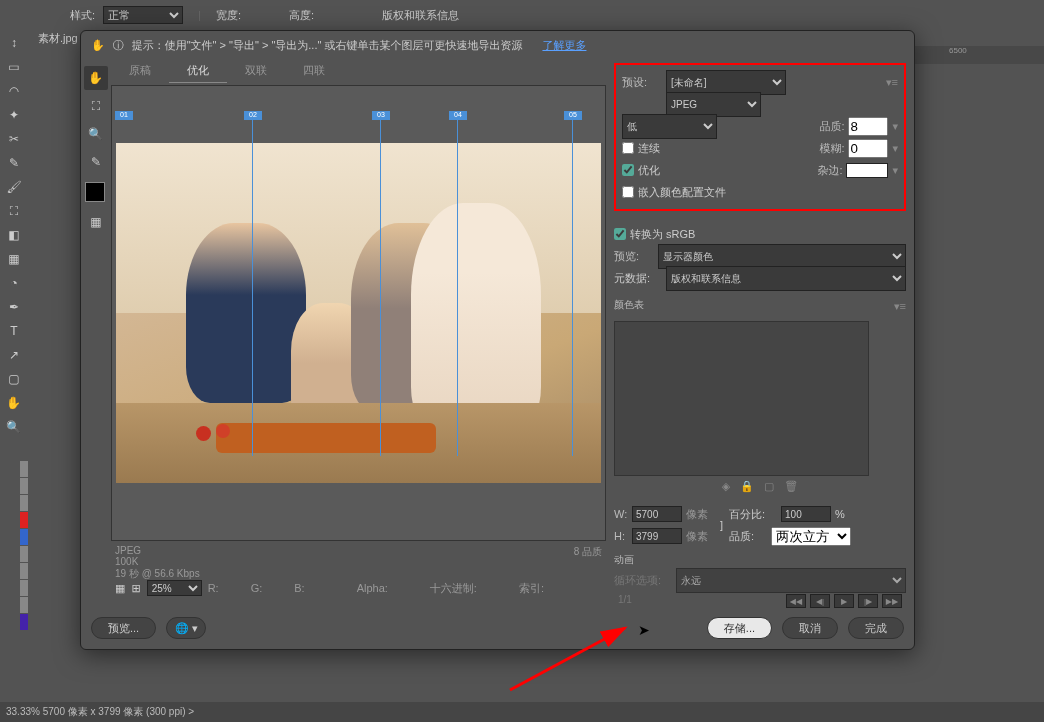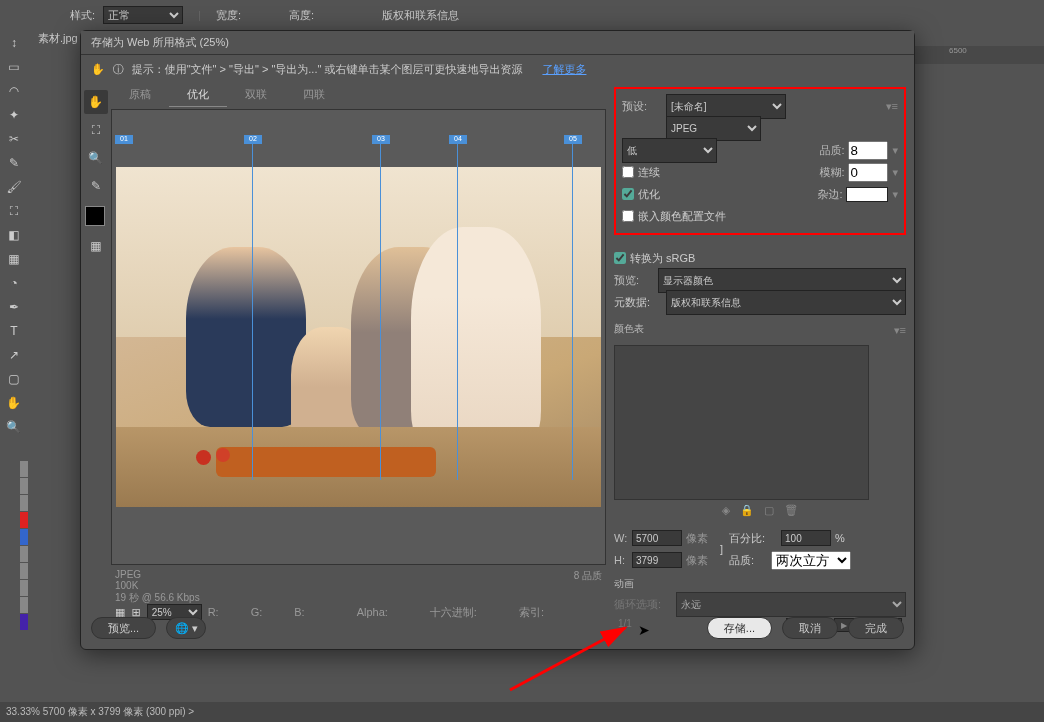--- a/index.html
+++ b/index.html
@@ -147,21 +147,20 @@
   <div class="sb" style="background:#888"></div>
   <div class="sb" style="background:#888"></div>
   <div class="sb" style="background:#888"></div>
   <div class="sb" style="background:#888"></div>
   <div class="sb" style="background:#42a"></div>
 </div>
 
 <div class="ruler-top"><span>6500</span></div>
 
 <div class="dialog">
-  <div class="dialog-title">存储为 Web 所用格式 (25%)</div>
   <div class="hint-bar">
     <span class="hand">✋</span>
     <span class="info">ⓘ</span>
     <span>提示：使用"文件" &gt; "导出" &gt; "导出为..." 或右键单击某个图层可更快速地导出资源</span>
     <a class="learn">了解更多</a>
   </div>
   <div class="dialog-body">
     <div class="left-side">
       <div class="t active">✋</div>
       <div class="t">⛶</div>

